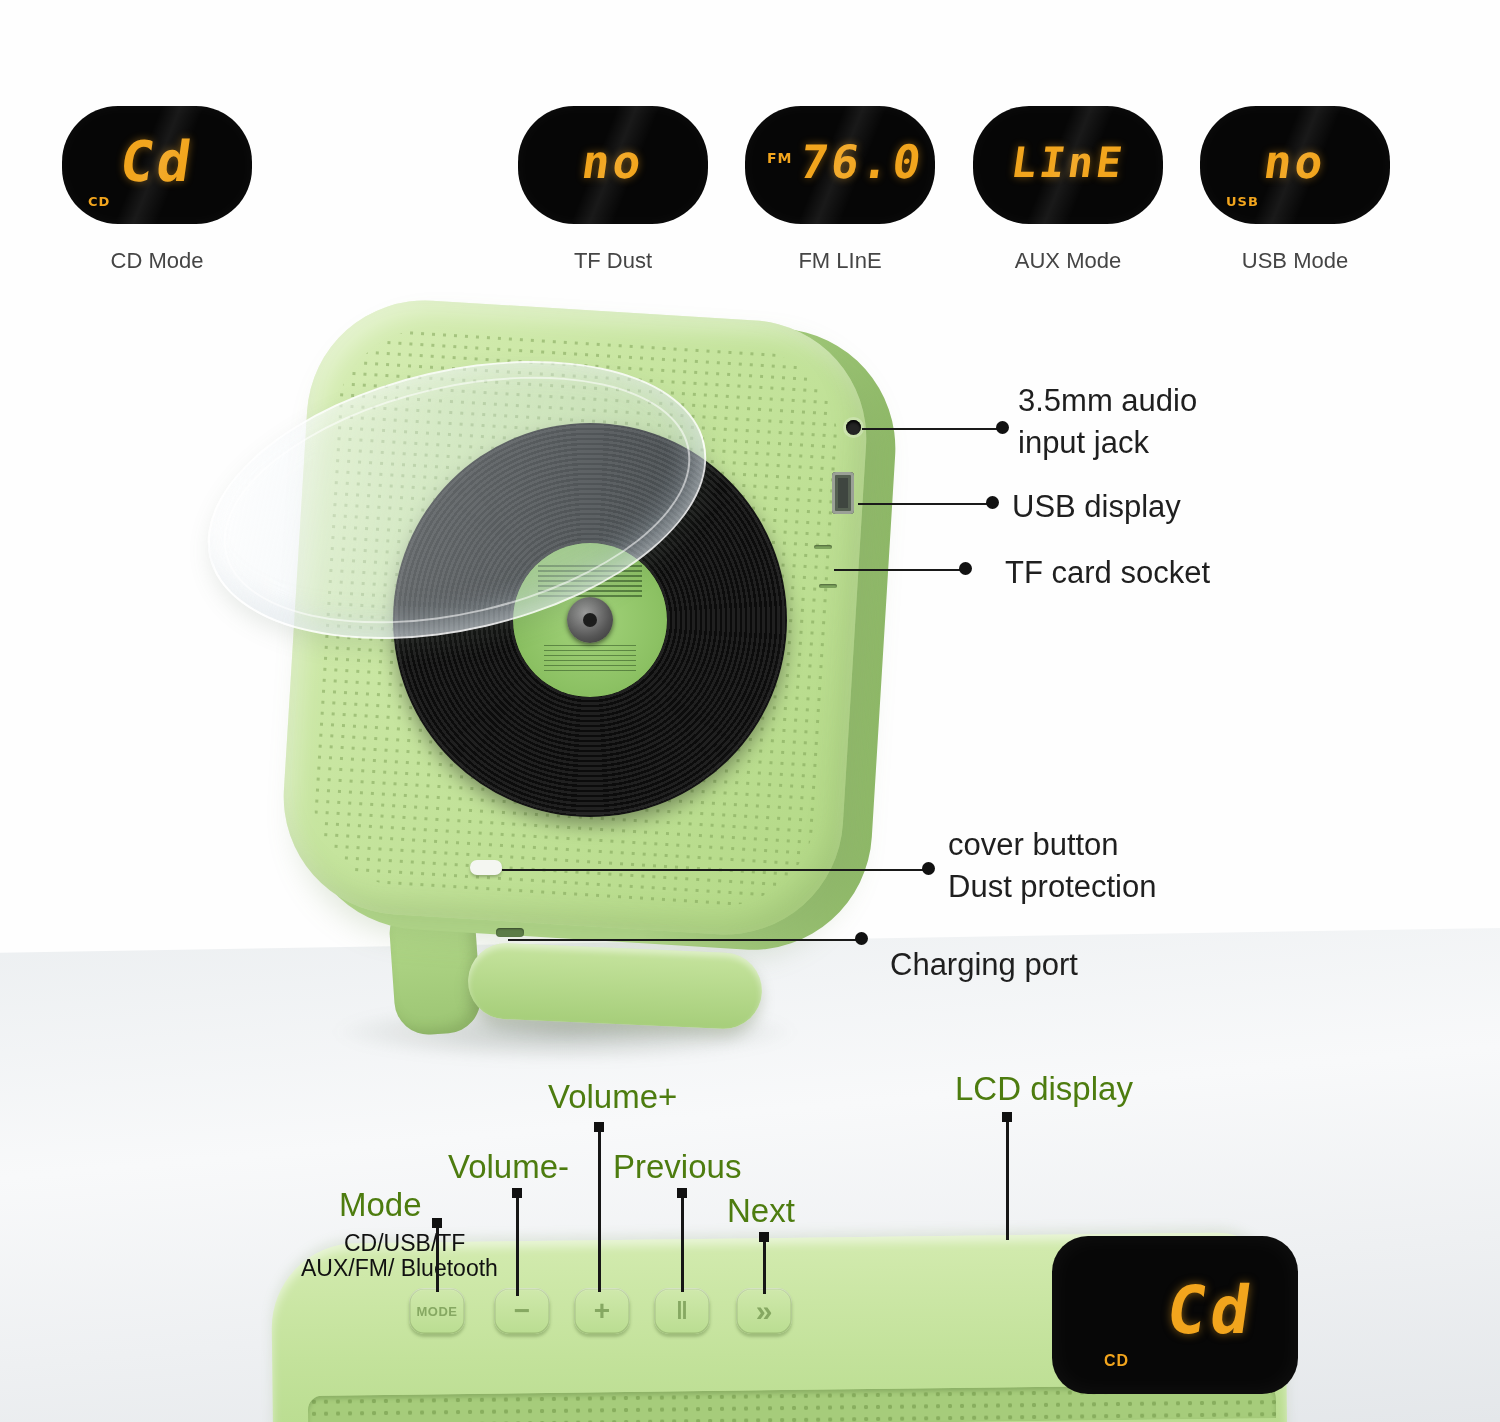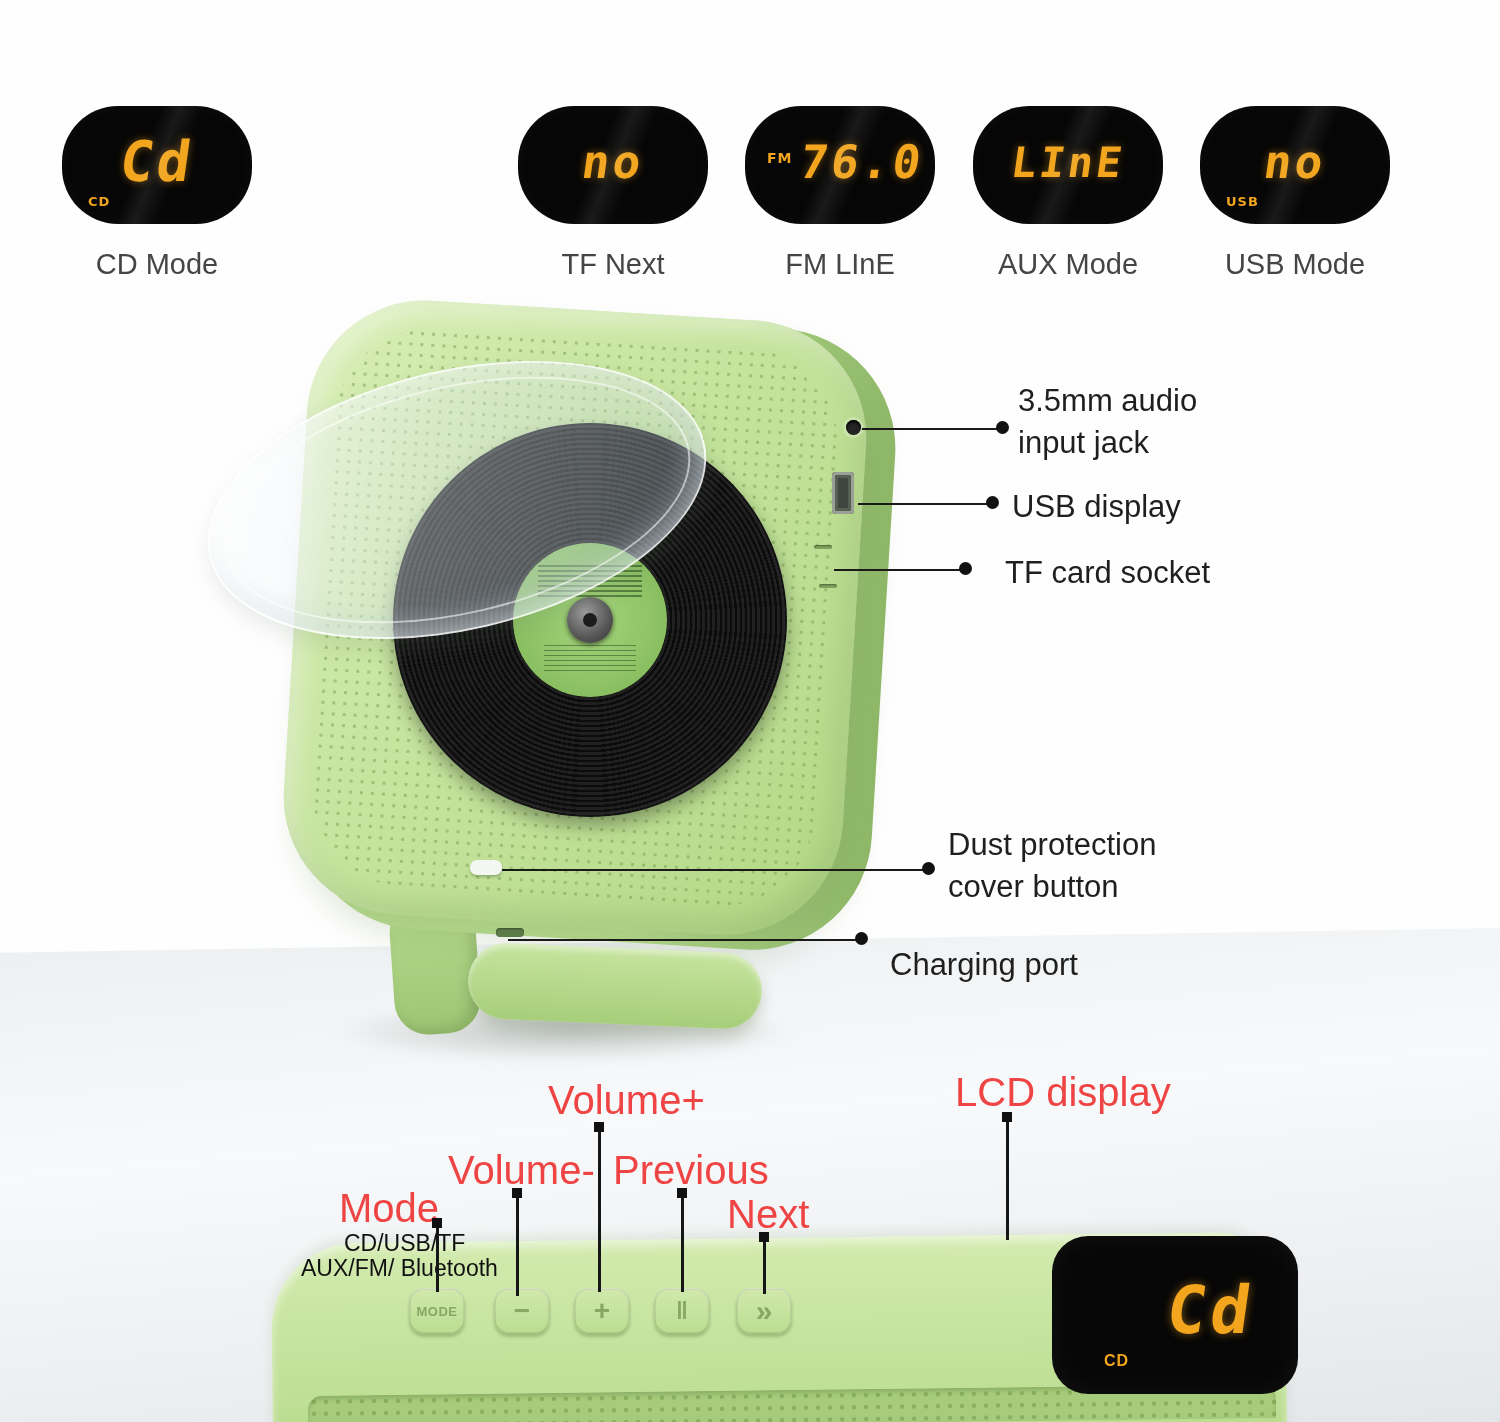--- a/index.html
+++ b/index.html
@@ -20,21 +20,21 @@
     background:linear-gradient(112deg,transparent 42%,rgba(255,255,255,.08) 50%,transparent 60%)}
   .seg{font-family:"DejaVu Sans Mono",monospace;font-weight:bold;color:#f2a51d;
     text-shadow:0 0 8px rgba(242,165,29,.45)}
   .seg.main{position:absolute;left:0;right:0;top:50%;transform:translateY(-55%) skewX(-8deg);
     text-align:center;letter-spacing:3px;white-space:nowrap}
   .shift-r{padding-left:44px}
   .tag{position:absolute;left:26px;bottom:15px;font-size:13px;font-weight:bold;color:#f2a51d;
     font-family:"DejaVu Sans",sans-serif;letter-spacing:1px}
   .tag-fm{left:22px;bottom:auto;top:44px;font-size:14px}
   .mode-label{position:relative;margin-top:24px;width:260px;margin-left:-35px;text-align:center;
-    white-space:nowrap;font-size:29px;color:#454545}
+    white-space:nowrap;font-size:22px;color:#454545}
 
   
   .pshadow{position:absolute;left:330px;top:1002px;width:470px;height:60px;border-radius:50%;
     background:radial-gradient(ellipse at center,rgba(80,95,80,.32) 0%,rgba(80,95,80,0) 70%);filter:blur(6px)}
   .foot-back{position:absolute;left:392px;top:898px;width:86px;height:136px;border-radius:34px;
     background:linear-gradient(180deg,#b7dc8e,#9cc573);transform:rotate(-4deg);
     box-shadow:inset -6px -6px 12px rgba(90,120,60,.25)}
   .pside{position:absolute;left:312px;top:318px;width:572px;height:622px;border-radius:120px;
     transform:rotate(3.5deg);background:linear-gradient(90deg,#b7dc8e 60%,#8fb968 100%)}
   .pbody{position:absolute;left:295px;top:310px;width:560px;height:615px;border-radius:118px;
@@ -112,21 +112,21 @@
   .btn-next{font-size:30px}
   .cu-lcd{position:absolute;left:1052px;top:1236px;width:246px;height:158px;background:#070707;
     border-radius:36px;box-shadow:inset 0 0 26px rgba(255,255,255,.05)}
   .cu-lcd .seg-big{position:absolute;right:44px;top:36px;font-family:"DejaVu Sans Mono",monospace;
     font-weight:bold;font-size:66px;color:#f2a51d;transform:skewX(-8deg);letter-spacing:4px;
     text-shadow:0 0 10px rgba(242,165,29,.5)}
   .cu-lcd .tag2{position:absolute;left:52px;bottom:24px;font-size:16px;font-weight:bold;color:#f2a51d;
     letter-spacing:1px}
 
   
-  .blabel{position:absolute;font-size:40px;color:#ef4444;white-space:nowrap}
+  .blabel{position:absolute;font-size:33px;color:#4d7c0f;white-space:nowrap}
   .blabel.sub{font-size:23px;color:#111}
   .vline{position:absolute;width:3px;background:#161616}
   .sqdot{position:absolute;width:10px;height:10px;background:#111}
 </style>
 </head>
 <body>
 
 <div class="canvas">
 
   <div class="floor"></div>
@@ -138,21 +138,21 @@
     </div>
     <div class="mode-label">CD Mode</div>
   </div>
 
 
   <div class="mode" style="left:518px">
     <div class="lcd">
       <span class="seg main" style="font-size:46px">no</span>
       <span class="tag"></span>
     </div>
-    <div class="mode-label">TF Next</div>
+    <div class="mode-label">TF Dust</div>
   </div>
 
   <div class="mode" style="left:745px">
     <div class="lcd">
       <span class="seg main shift-r" style="font-size:46px">76.0</span>
       <span class="tag tag-fm">FM</span>
     </div>
     <div class="mode-label">FM LInE</div>
   </div>
 
@@ -210,22 +210,22 @@
   <div class="hline" style="left:834px;top:569px;width:132px"></div>
   <div class="cdot" style="left:959px;top:562px"></div>
   <div class="ctext" style="left:1005px;top:552px">
     <div>TF card socket</div>
     <div></div>
   </div>
 
   <div class="hline" style="left:502px;top:869px;width:428px"></div>
   <div class="cdot" style="left:922px;top:862px"></div>
   <div class="ctext" style="left:948px;top:824px">
+    <div>cover button</div>
     <div>Dust protection</div>
-    <div>cover button</div>
   </div>
 
   <div class="hline" style="left:508px;top:939px;width:354px"></div>
   <div class="cdot" style="left:855px;top:932px"></div>
   <div class="ctext" style="left:890px;top:944px">
     <div>Charging port</div>
     <div></div>
   </div>
 
   <div class="cu-body"></div>

